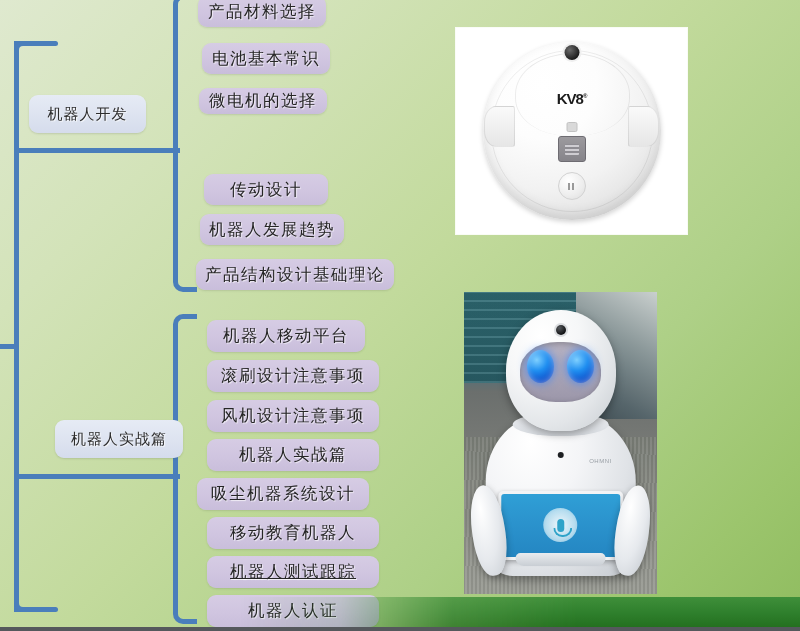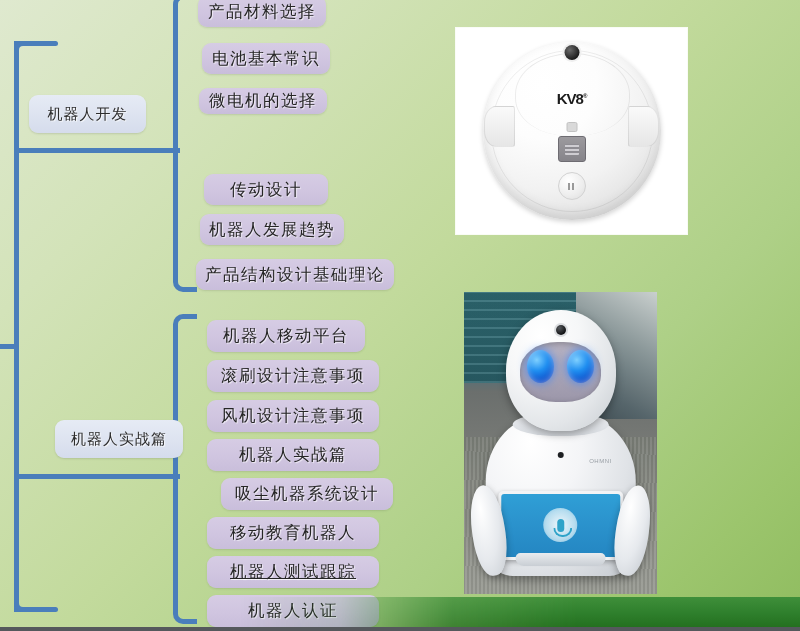--- a/index.html
+++ b/index.html
@@ -297,21 +297,21 @@
   </div>
   <div class="leaf" style="left:207px;top:360px;width:172px;height:32px;">
     <span>滚刷设计注意事项</span>
   </div>
   <div class="leaf" style="left:207px;top:400px;width:172px;height:32px;">
     <span>风机设计注意事项</span>
   </div>
   <div class="leaf" style="left:207px;top:439px;width:172px;height:32px;">
     <span>机器人实战篇</span>
   </div>
-  <div class="leaf" style="left:221px;top:478px;width:172px;height:32px;">
+  <div class="leaf" style="left:197px;top:478px;width:172px;height:32px;">
     <span>吸尘机器系统设计</span>
   </div>
   <div class="leaf" style="left:207px;top:517px;width:172px;height:32px;">
     <span>移动教育机器人</span>
   </div>
   <div class="leaf" style="left:207px;top:556px;width:172px;height:32px;text-decoration:underline;">
     <span>机器人测试跟踪</span>
   </div>
   <div class="leaf" style="left:207px;top:595px;width:172px;height:32px;">
     <span>机器人认证</span>

